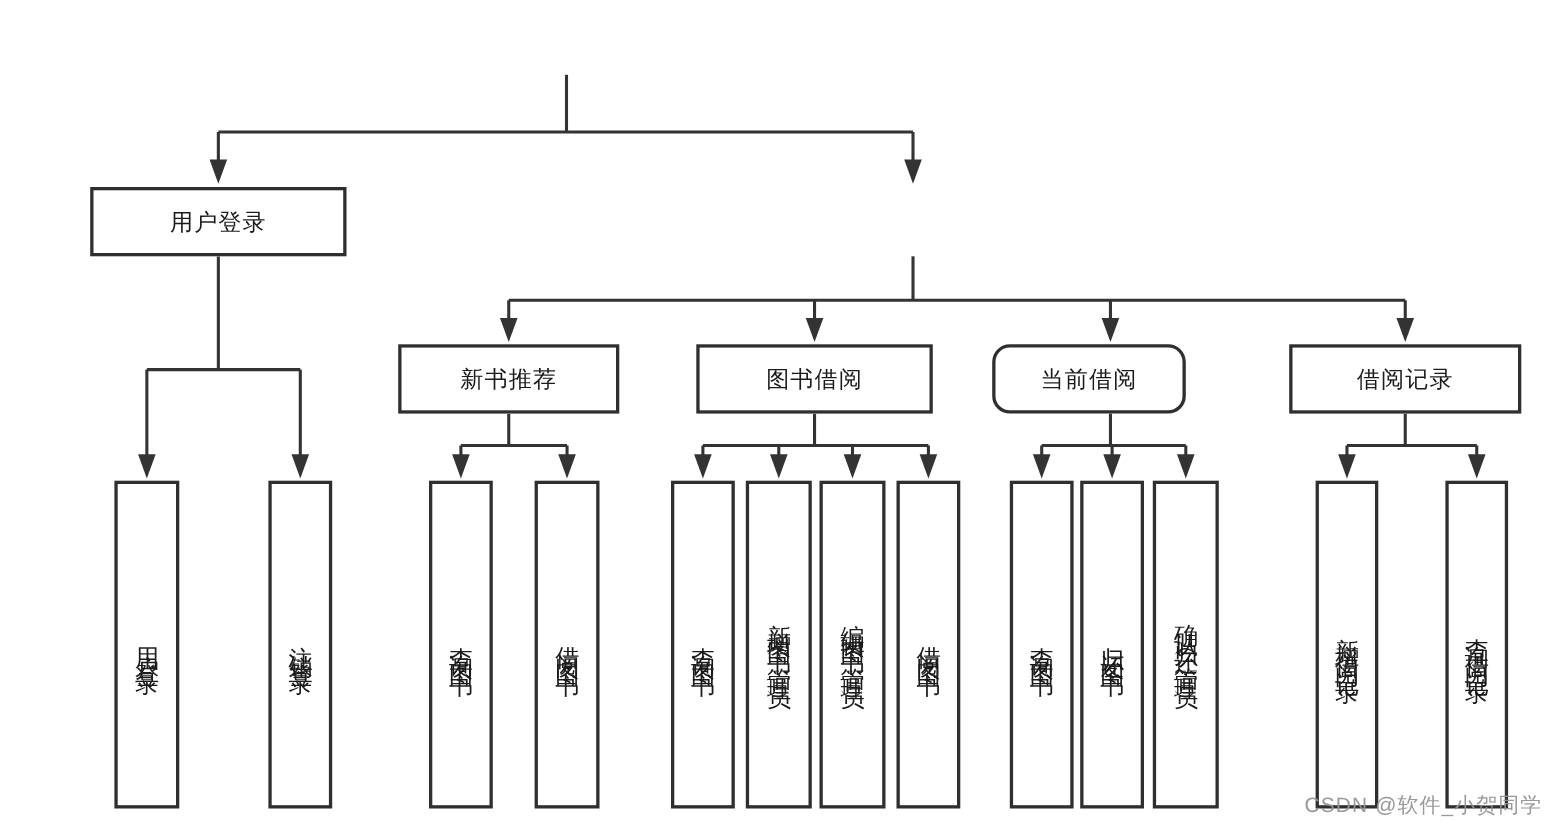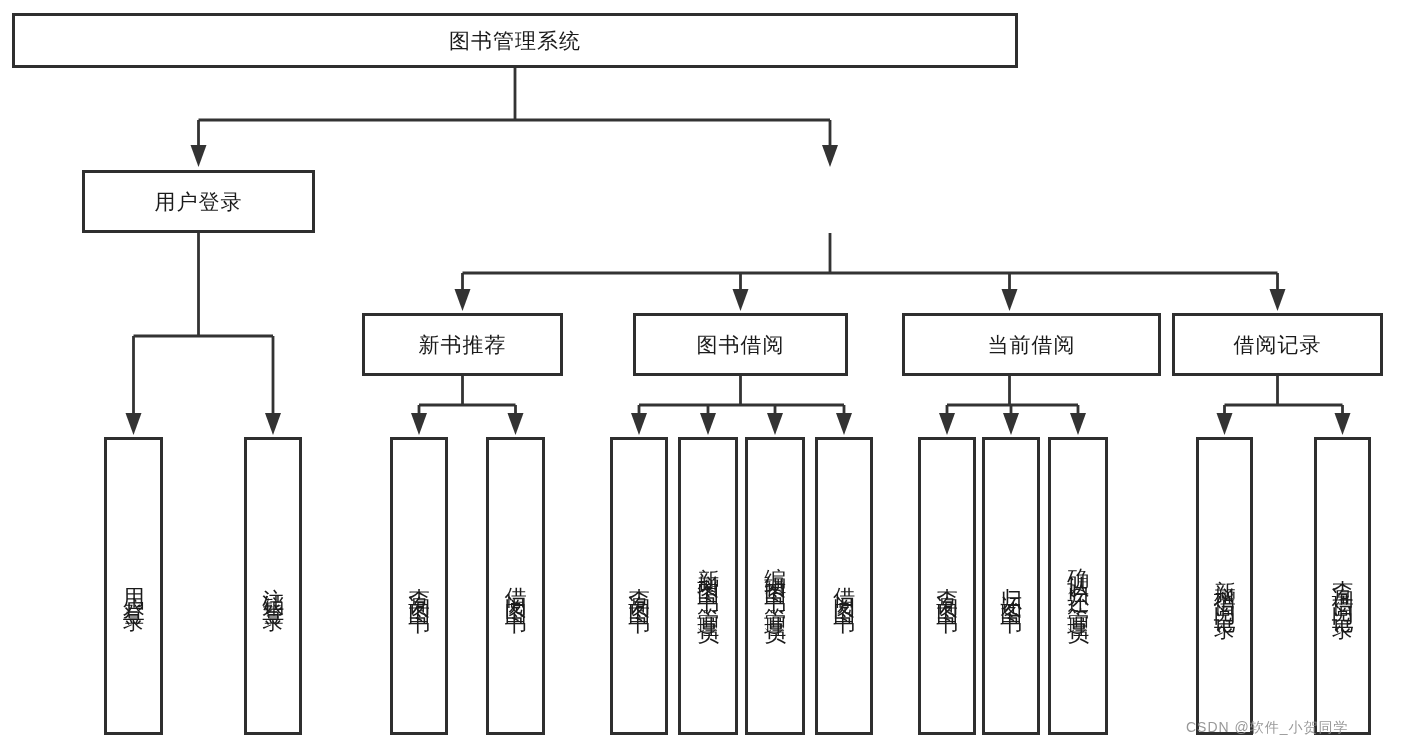--- a/index.html
+++ b/index.html
@@ -41,21 +41,21 @@
     font-size: 22px;
     letter-spacing: 8px;
     line-height: 1.2;
     color: #1b1b1b;
   }
   .watermark {
     position: absolute;
     left: 1186px;
     top: 719px;
     z-index: 3;
-    font-size: 14px;
+    font-size: 19px;
     color: rgba(148, 148, 148, 0.95);
     letter-spacing: 1px;
     white-space: nowrap;
   }
 </style>
 </head>
 <body>
 
 <div class="stage">
 
@@ -132,27 +132,26 @@
       <polygon points="767,413 783,413 775,435"></polygon>
       <polygon points="836,413 852,413 844,435"></polygon>
       <polygon points="939,413 955,413 947,435"></polygon>
       <polygon points="1003,413 1019,413 1011,435"></polygon>
       <polygon points="1070,413 1086,413 1078,435"></polygon>
       <polygon points="1216.5,413 1232.5,413 1224.5,435"></polygon>
       <polygon points="1334.5,413 1350.5,413 1342.5,435"></polygon>
     </g>
   </svg>
 
-  <div class="node" style="left:12px; top:13px; width:1006px; height:55px;">图书管理系统</div>
 
   <div class="node" style="left:82px; top:170px; width:233px; height:63px;">用户登录</div>
 
   <div class="node" style="left:362px; top:313px; width:201px; height:63px;">新书推荐</div>
   <div class="node" style="left:633px; top:313px; width:215px; height:63px;">图书借阅</div>
-  <div class="node" style="left:902px; top:313px; width:259px; height:63px;">当前借阅</div>
+  <div class="node" style="left:902px; top:313px; width:176px; height:63px;border-radius:16px;">当前借阅</div>
   <div class="node" style="left:1172px; top:313px; width:211px; height:63px;">借阅记录</div>
 
   <div class="node" style="left:104px; top:437px; width:59px; height:298px;">
     <span class="vtext">用户登录</span>
   </div>
   <div class="node" style="left:244px; top:437px; width:58px; height:298px;">
     <span class="vtext">注销登录</span>
   </div>
 
   <div class="node" style="left:390px; top:437px; width:58px; height:298px;">

